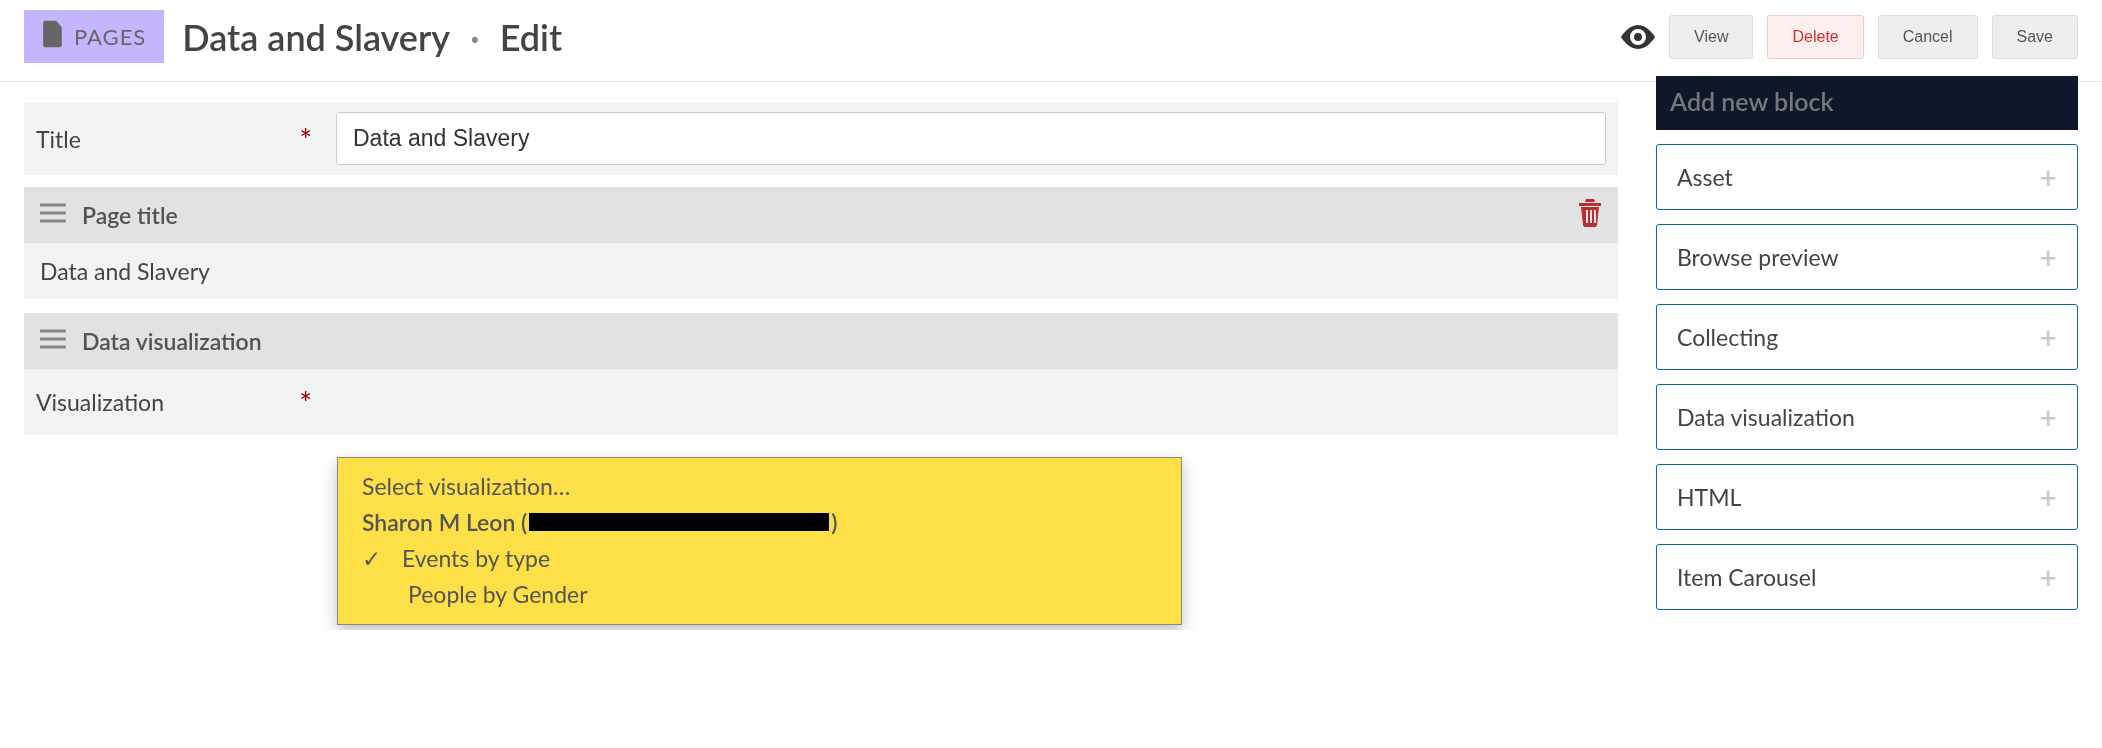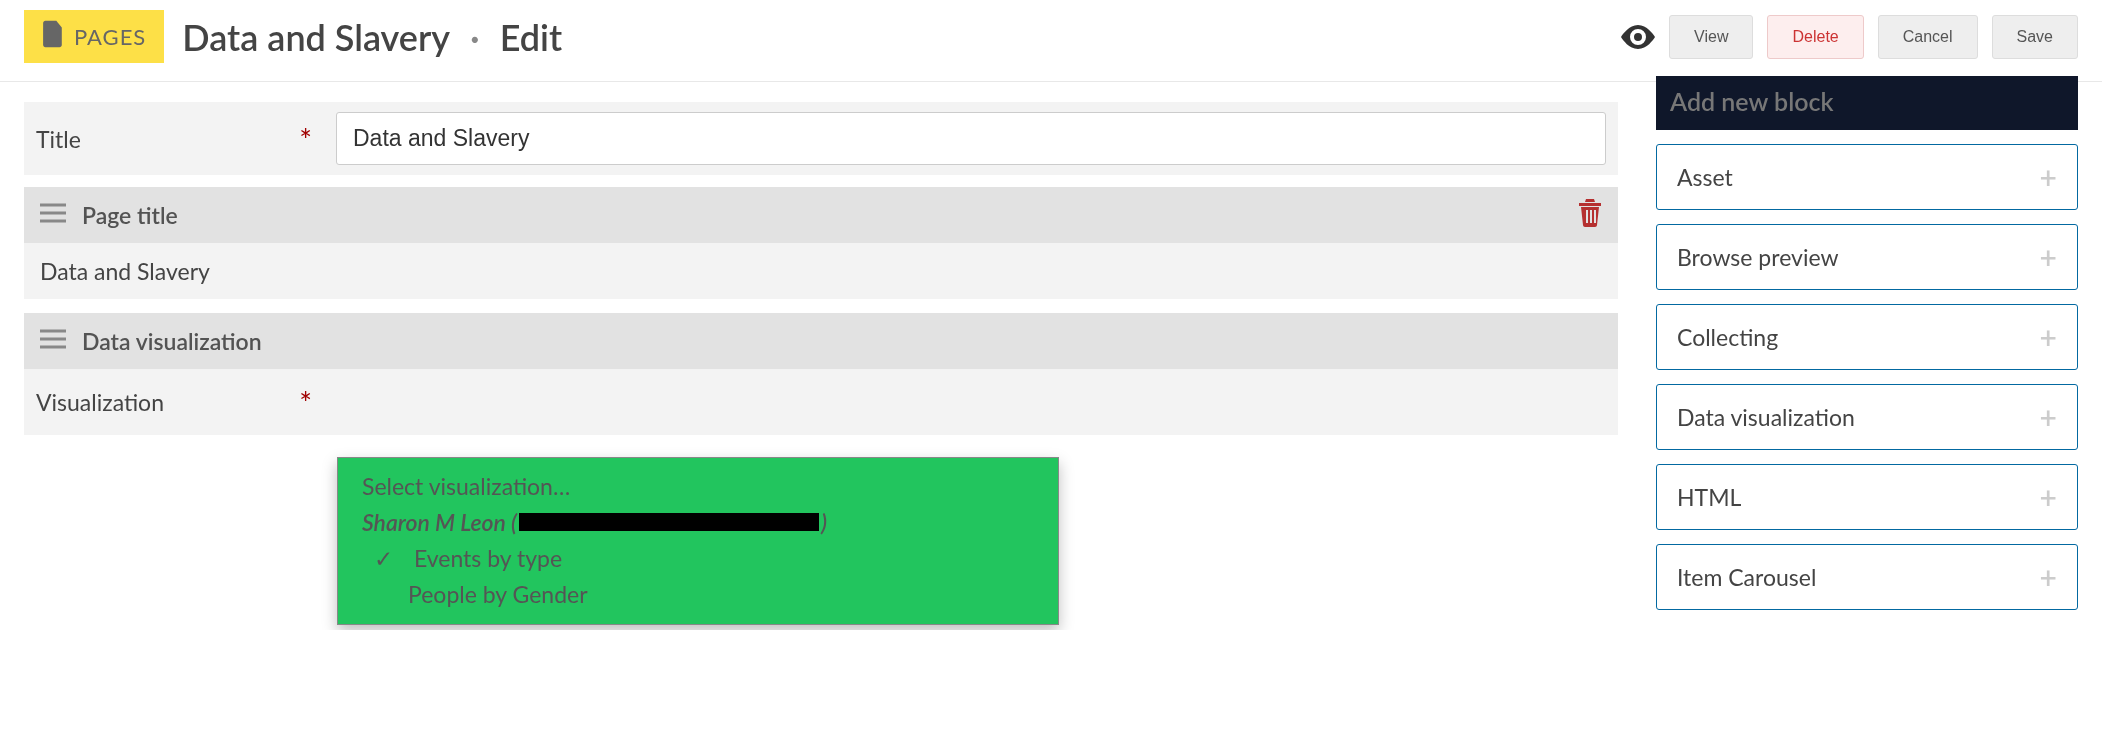--- a/index.html
+++ b/index.html
@@ -13,21 +13,21 @@
   .header {
     display: flex;
     align-items: center;
     padding: 10px 24px 18px 24px;
     border-bottom: 1px solid #e8e8e8;
     gap: 18px;
   }
   .pages-tag {
     display: flex;
     align-items: center;
-    background: #fde047;
+    background: #c4b5fd;
     padding: 10px 18px;
     gap: 10px;
     color: #666;
   }
   .pages-tag svg { width: 22px; height: 28px; fill: #666; }
   .pages-tag span { font-size: 22px; letter-spacing: 1px; }
   .breadcrumb {
     font-size: 36px;
     font-weight: 600;
     color: #444;
@@ -105,32 +105,32 @@
   .block-sub {
     background: #f3f3f3;
     padding: 14px 16px;
     font-size: 23px;
     color: #444;
     margin-bottom: 14px;
   }
   .dropdown {
     position: absolute;
     left: 337px;
-    width: 722px;
-    background: #22c55e;
+    width: 845px;
+    background: #fde047;
     border: 1px solid #888;
     box-shadow: 0 6px 14px rgba(0,0,0,0.25);
     z-index: 10;
     padding: 10px 0 12px;
   }
   .dd-row { padding: 4px 24px 4px 24px; font-size: 23px; color: #555; display:flex; align-items:center; }
   .dd-row .chk { width: 40px; display:inline-block; }
-  .dd-group { font-style: italic; font-weight: 600; color:#555;text-align:center; }
+  .dd-group { font-weight: 600; color:#555;text-align:center; }
   .dd-opt { padding-left: 70px; cursor: pointer; }
-  .dd-opt.sel { padding-left: 36px; }
+  .dd-opt.sel { padding-left: 24px; }
   .dd-opt.sel .chk::before { content:"✓"; }
   .redact {
     display:inline-block;
     width: 300px;
     height: 18px;
     background: #000;
     vertical-align: middle;
     margin: 0 2px;
   }
 

